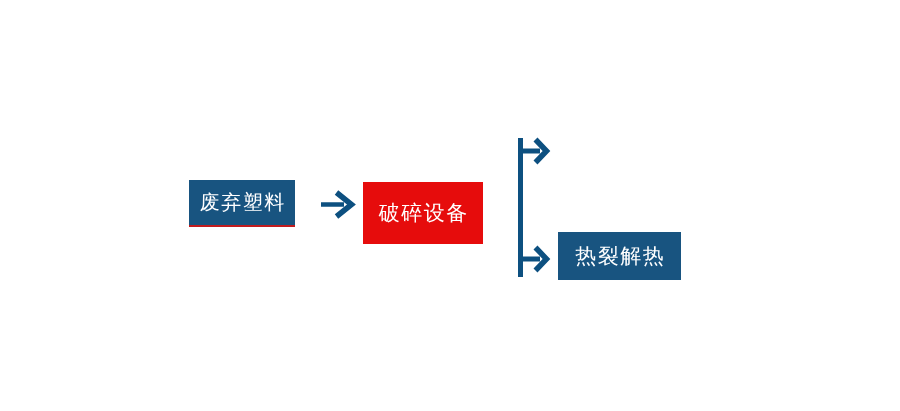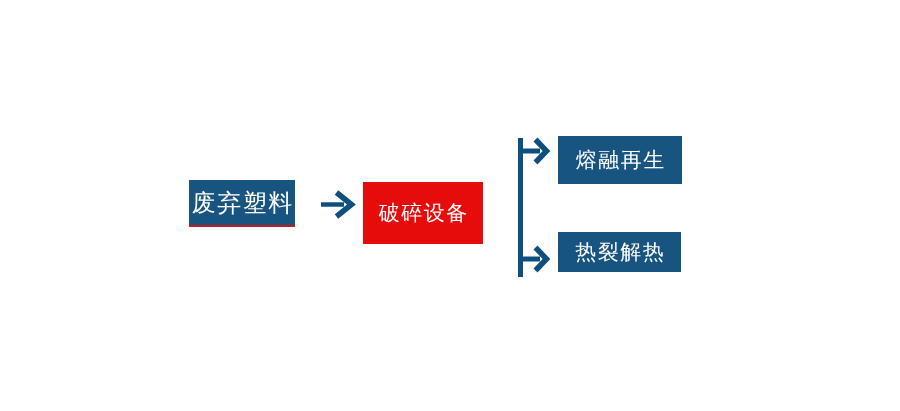--- a/index.html
+++ b/index.html
@@ -43,33 +43,33 @@
     letter-spacing: 1.5px;
     white-space: nowrap;
   }
   .node span { padding-left: 1.5px; } 
   .node-blue { background: var(--node-blue); }
   .node-red  { background: var(--node-red); }
   .node-source {
     left: 189px; top: 180px;
     width: 106px; height: 47px;
     border-bottom: 2px solid var(--underline-red);
-    font-size: 24px;
+    font-size: 20px;
   }
   .node-process {
     left: 363px; top: 182px;
     width: 120px; height: 62px;
   }
   .node-output-top {
     left: 558px; top: 136px;
     width: 124px; height: 48px;
   }
   .node-output-bottom {
     left: 558px; top: 232px;
-    width: 123px; height: 40px;
+    width: 123px; height: 48px;
   }
 </style>
 </head>
 <body>
 
 <div class="canvas">
 
   <svg class="connector-layer" width="900" height="411" viewBox="0 0 900 411" xmlns="http://www.w3.org/2000/svg">
 
     <g>
@@ -91,21 +91,18 @@
   </svg>
 
   <div class="node node-blue node-source">
     <span>废弃塑料</span>
   </div>
 
   <div class="node node-red node-process">
     <span>破碎设备</span>
   </div>
 
-  <div class="node node-blue node-output-top">
-    <span>熔融再生</span>
-  </div>
 
   <div class="node node-blue node-output-bottom">
     <span>热裂解热</span>
   </div>
 
 </div>
 
 </body></html>

